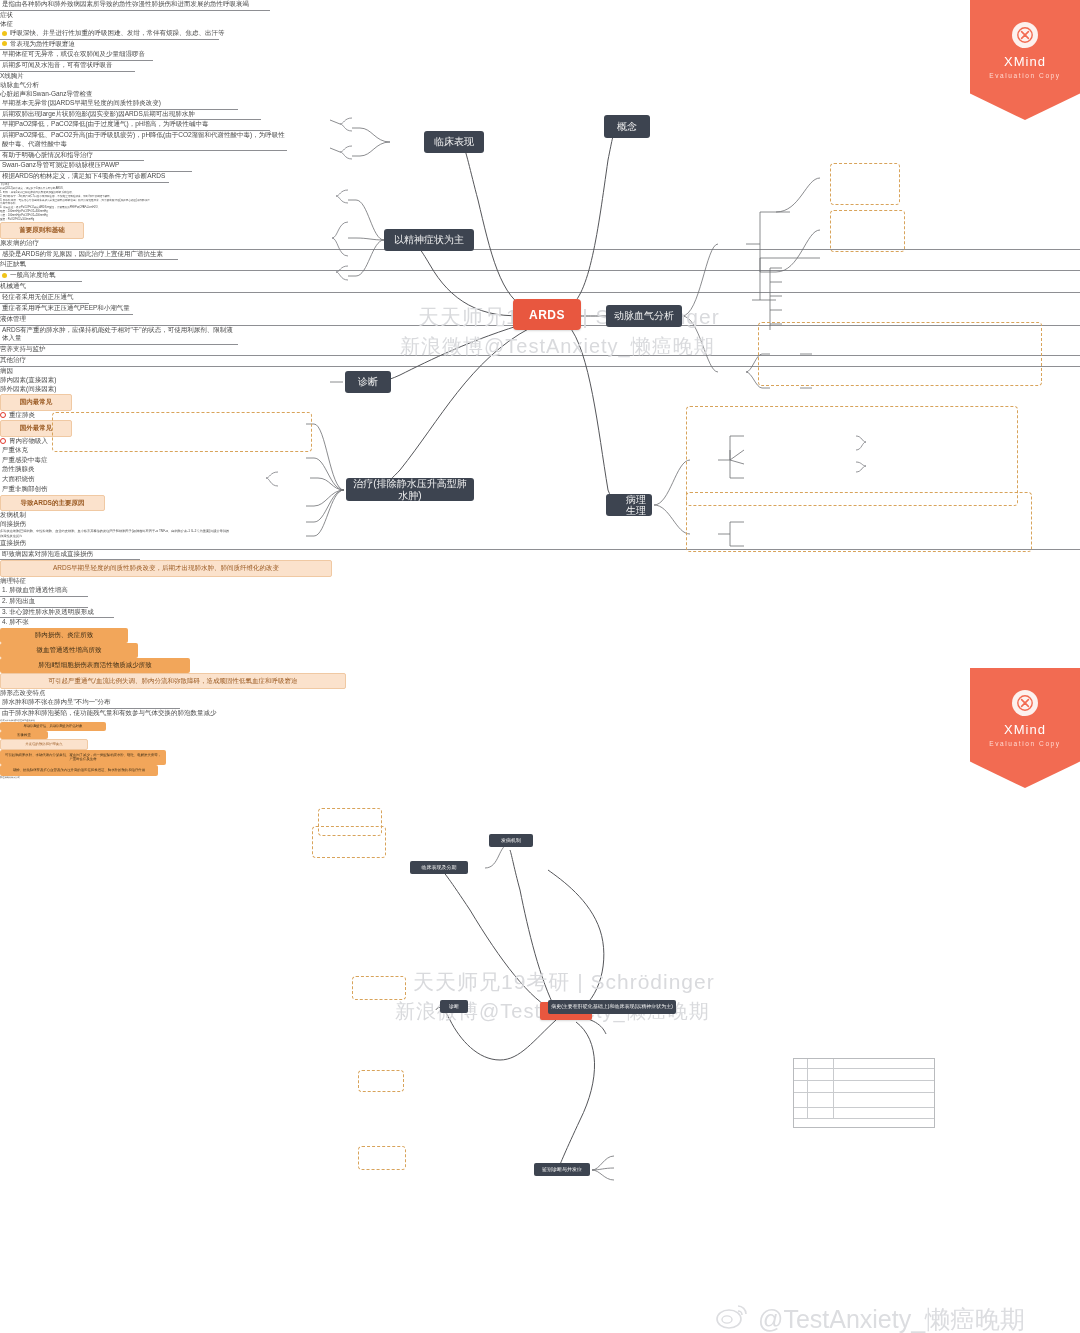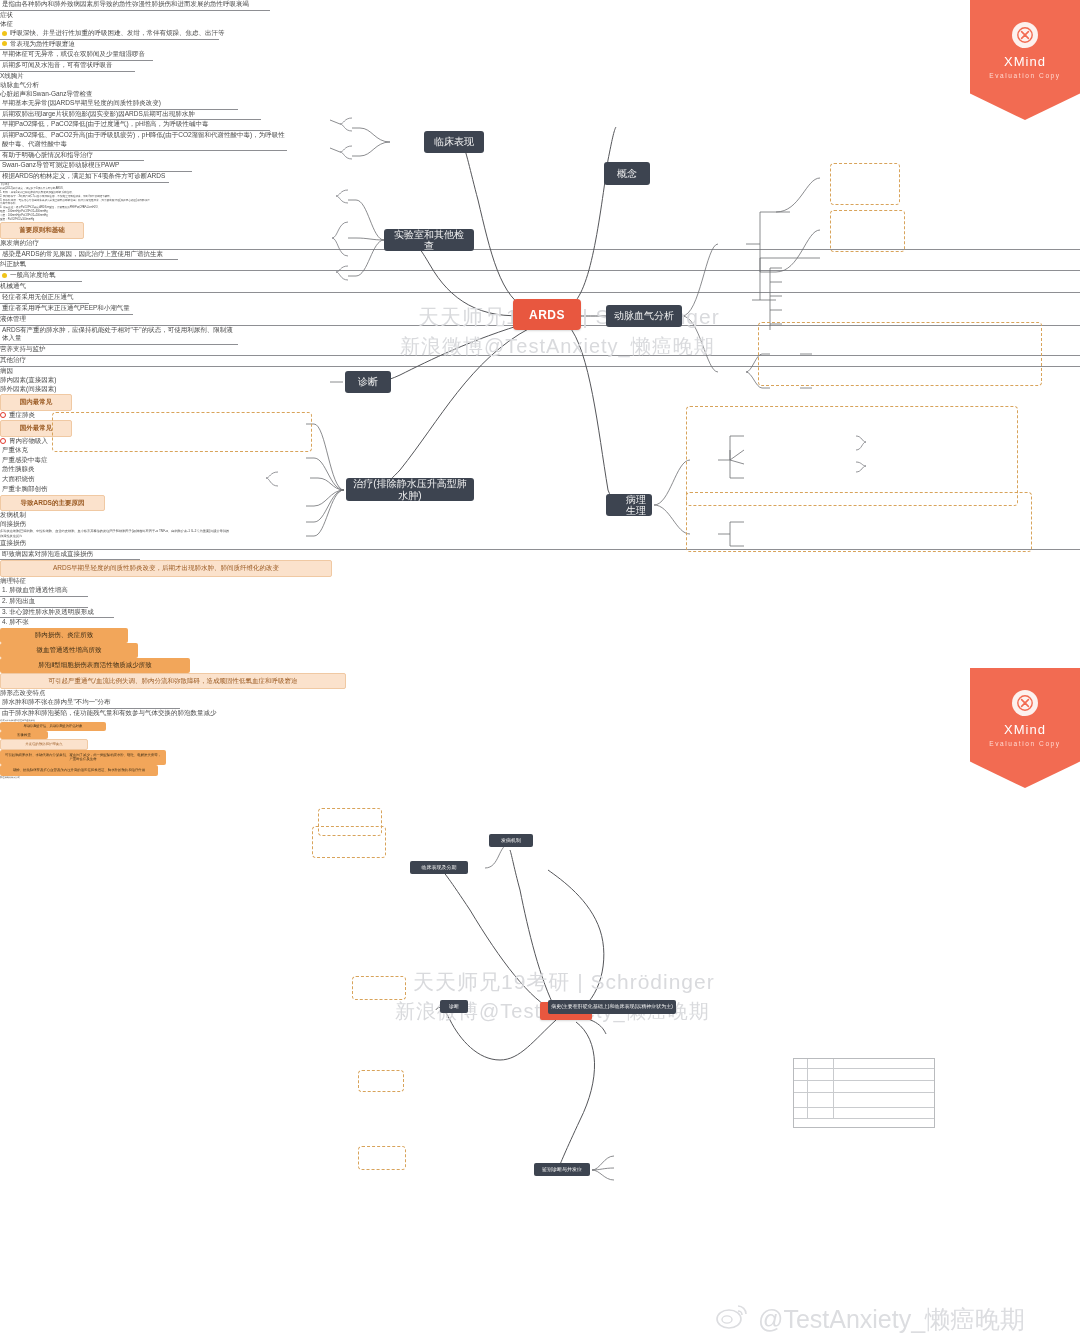--- a/index.html
+++ b/index.html
@@ -196,32 +196,32 @@
           <ellipse cx="11" cy="17.5" rx="5" ry="3.6" fill="none" stroke="#dcdde0" stroke-width="1.4"></ellipse>
           <path d="M22 4 a8 8 0 0 1 8 8" fill="none" stroke="#dcdde0" stroke-width="1.6"></path>
           <path d="M22 9 a4 4 0 0 1 4 4" fill="none" stroke="#dcdde0" stroke-width="1.6"></path>
         </svg>
     </span>
     <span>@TestAnxiety_懒癌晚期</span>
   </div>
 
   <div class="node root" style="left:513px;top:299px;width:68px;height:31px;">ARDS</div>
 
-  <div class="node main" style="left:604px;top:115px;width:46px;height:23px;margin-top:47px;">概念</div>
+  <div class="node main" style="left:604px;top:115px;width:46px;height:23px;">概念</div>
   <div class="sub wrap" style="left:666px;top:112px;width:266px;">是指由各种肺内和肺外致病因素所导致的急性弥漫性肺损伤和进而发展的急性呼吸衰竭</div>
 
   <div class="node main" style="left:424px;top:131px;width:60px;height:22px;">临床表现</div>
   <div class="lbl" style="left:372px;top:114px;">症状</div>
   <div class="lbl" style="left:372px;top:148px;">体征</div>
   <div class="sub" style="left:112px;top:108px;width:215px;"><span class="bullet-dot"></span><span>呼吸深快、并呈进行性加重的呼吸困难、发绀，常伴有烦躁、焦虑、出汗等</span></div>
   <div class="sub" style="left:258px;top:125px;width:69px;"><span class="bullet-dot"></span><span>常表现为急性呼吸窘迫</span></div>
   <div class="sub" style="left:178px;top:141px;width:149px;">早期体征可无异常，或仅在双肺闻及少量细湿啰音</div>
   <div class="sub" style="left:196px;top:157px;width:131px;">后期多可闻及水泡音，可有管状呼吸音</div>
 
-  <div class="node main" style="left:384px;top:229px;width:90px;height:22px;">实验室和其他检查</div>
+  <div class="node main" style="left:384px;top:229px;width:90px;height:22px;">以精神症状为主</div>
   <div class="lbl" style="left:322px;top:193px;">X线胸片</div>
   <div class="lbl" style="left:318px;top:232px;">动脉血气分析</div>
   <div class="lbl" style="left:280px;top:270px;">心脏超声和Swan-Ganz导管检查</div>
   <div class="sub" style="left:83px;top:186px;width:234px;">早期基本无异常(因ARDS早期呈轻度的间质性肺炎改变)</div>
   <div class="sub" style="left:60px;top:200px;width:257px;">后期双肺出现large片状肺泡影(因实变影)因ARDS后期可出现肺水肿</div>
   <div class="sub" style="left:51px;top:218px;width:266px;">早期PaO2降低，PaCO2降低(由于过度通气)，pH增高，为呼吸性碱中毒</div>
   <div class="sub wrap" style="left:34px;top:232px;width:283px;">后期PaO2降低、PaCO2升高(由于呼吸肌疲劳)，pH降低(由于CO2潴留和代谢性酸中毒)，为呼吸性酸中毒、代谢性酸中毒</div>
   <div class="sub" style="left:133px;top:264px;width:140px;">有助于明确心脏情况和指导治疗</div>
   <div class="sub" style="left:85px;top:278px;width:188px;">Swan-Ganz导管可测定肺动脉楔压PAWP</div>
 

